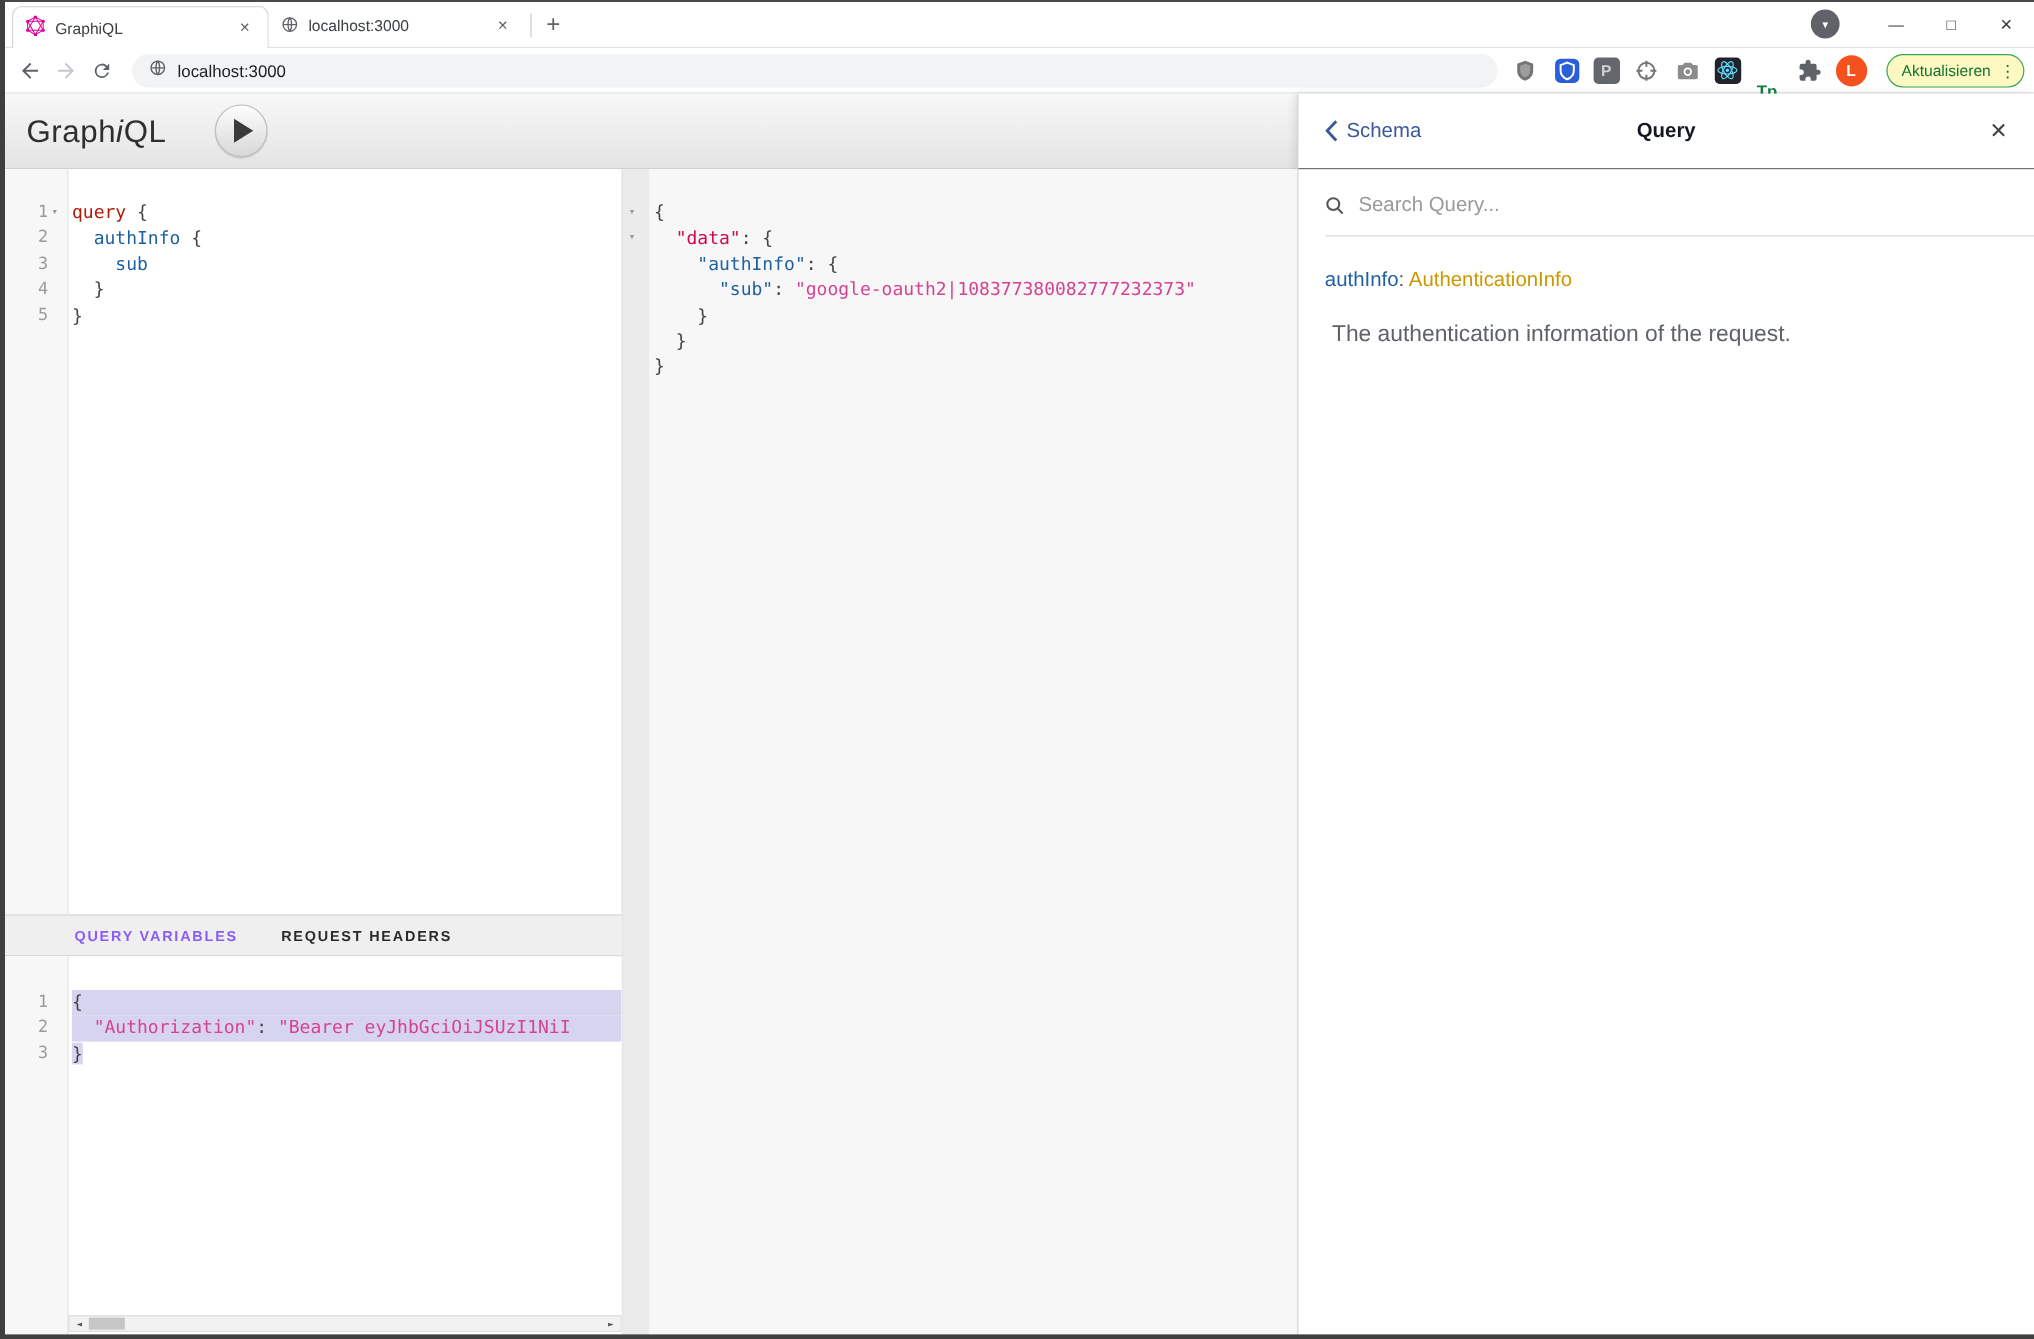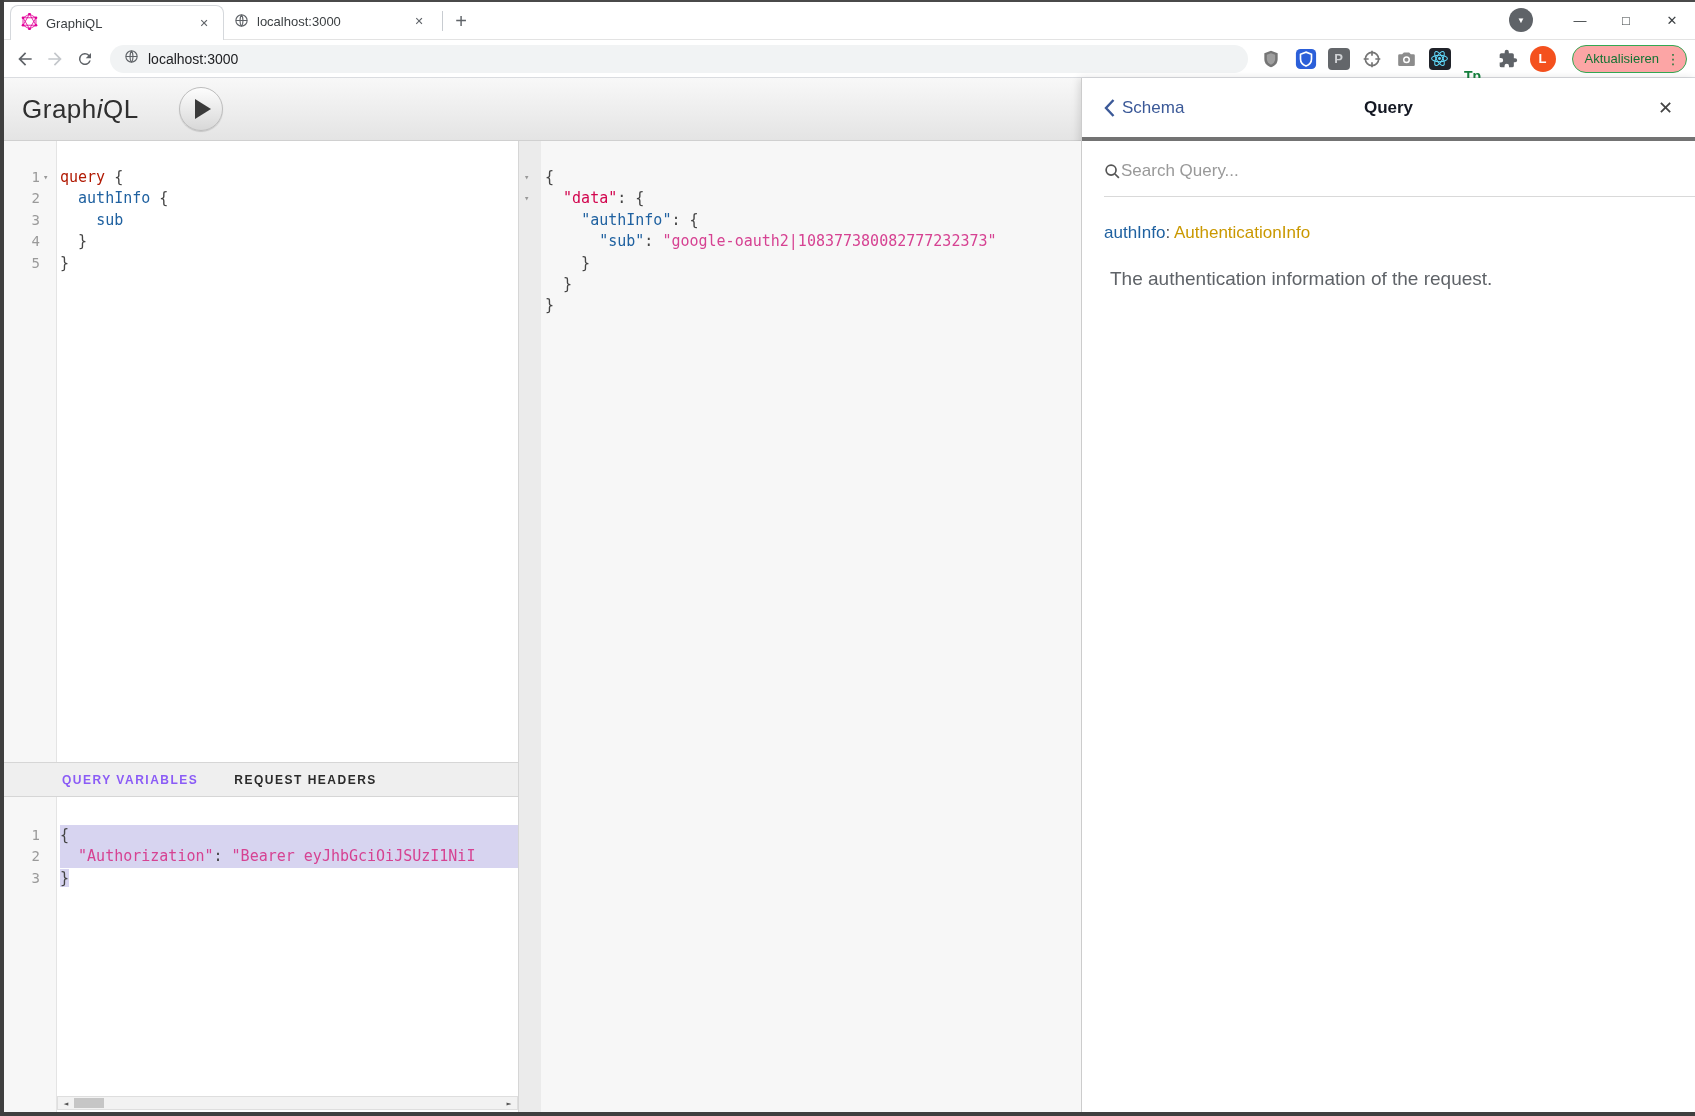--- a/index.html
+++ b/index.html
@@ -27,21 +27,21 @@
   .navbtn{width:30px;height:30px;display:flex;align-items:center;justify-content:center;border-radius:50%;}
   .addr{flex:1;height:28px;background:#f1f3f4;border-radius:14px;display:flex;align-items:center;padding:0 14px;margin:0 10px;gap:9px;}
   .addr-text{font-size:14px;color:#202124;}
   .exts{display:flex;align-items:center;gap:9px;margin-right:8px;}
   .ext{width:26px;height:26px;display:flex;align-items:center;justify-content:center;}
   .ext-square{width:22px;height:22px;border-radius:4px;display:flex;align-items:center;justify-content:center;}
   .ext-p{background:#63666a;color:#cfd1d4;font-weight:bold;font-size:13px;}
   .ext-react{background:#20232a;}
   .ext-tp{color:#15803d;font-weight:bold;font-size:14px;margin-top:35px;}
   .avatar{width:26px;height:26px;border-radius:50%;background:#f4511e;color:#fff;font-weight:bold;font-size:13px;display:flex;align-items:center;justify-content:center;}
-  .chip{height:28px;border:1px solid #34a853;border-radius:14px;color:#137333;font-size:13px;display:flex;align-items:center;padding:0 6px 0 12px;margin-left:8px;gap:7px;background:#fca5a5;}
+  .chip{height:28px;border:1px solid #34a853;border-radius:14px;color:#137333;font-size:13px;display:flex;align-items:center;padding:0 6px 0 12px;margin-left:8px;gap:7px;background:#fef9c3;}
   .chip-dots{font-size:14px;color:#137333;letter-spacing:0;}
 
   
   .app{display:flex;height:1038px;}
   .main{width:1081px;display:flex;flex-direction:column;}
   .gq-topbar{height:63px;background:linear-gradient(#f8f8f8,#e4e4e4);border-bottom:1px solid #d0d0d0;display:flex;align-items:center;}
   .gq-logo{font-size:26px;color:#2f2f2f;margin-left:22px;letter-spacing:.5px;}
   .gq-logo i{font-style:italic;}
   .exec-btn{width:44px;height:44px;border-radius:50%;border:1px solid #bdbdbd;background:linear-gradient(#fdfdfd,#d8d8d8);display:flex;align-items:center;justify-content:center;margin-left:40px;box-shadow:0 1px 1px rgba(0,0,0,.15);}
   .play-tri{width:0;height:0;border-left:16px solid #3a3a3a;border-top:10px solid transparent;border-bottom:10px solid transparent;margin-left:5px;}
@@ -83,25 +83,25 @@
   .hs-left{left:2px;} .hs-right{right:2px;}
   .hs-thumb{position:absolute;left:16px;top:1px;height:10px;width:30px;background:#c6c6c6;}
 
   .result-pane{flex:1;background:#f7f7f7;position:relative;overflow:hidden;padding-top:26px;font-family:"DejaVu Sans Mono",monospace;font-size:15px;}
   .result-pane::before{content:"";position:absolute;left:0;top:0;bottom:0;width:22px;background:#ebebeb;z-index:0;}
   .result-pane .cm-row{padding-left:26px;}
   .result-pane .cm-fold{position:absolute;left:5px;top:0;color:#999;font-size:9px;}
 
   
   .doc{width:614px;background:#fff;border-left:1px solid #ccc;box-shadow:-2px 0 8px rgba(0,0,0,.12);display:flex;flex-direction:column;}
-  .doc-header{height:63px;border-bottom:4px solid #737373;display:flex;align-items:center;padding:0 22px;position:relative;}
+  .doc-header{height:63px;border-bottom:1px solid #737373;display:flex;align-items:center;padding:0 22px;position:relative;}
   .doc-back{display:flex;align-items:center;gap:7px;color:#3B5998;font-size:17px;}
   .doc-title{position:absolute;left:0;right:0;text-align:center;font-weight:bold;font-size:17px;color:#141823;pointer-events:none;}
   .doc-close{margin-left:auto;font-size:18px;color:#444;z-index:2;}
-  .doc-search{margin-left:22px;padding:20px 0 15px;border-bottom:1px solid #d9d9d9;display:flex;align-items:center;}
+  .doc-search{margin-left:22px;padding:20px 0 15px;border-bottom:1px solid #d9d9d9;display:flex;align-items:center;gap:11px;}
   .doc-search input{border:none;outline:none;font-size:17px;color:#333;flex:1;font-family:"Liberation Sans",sans-serif;background:transparent;}
   .doc-search input::placeholder{color:#999;}
   .doc-nodesc{margin:27px 0 0 22px;font-size:17px;color:#333;}
   .doc-fields{margin:46px 0 0 22px;padding-bottom:15px;border-bottom:1px solid #d9d9d9;font-size:13px;font-weight:bold;letter-spacing:2px;color:#777;}
   .doc-field{margin:26px 0 0 22px;font-size:17px;}
   .fld-name{color:#1F61A0;}
   .fld-colon{color:#555;}
   .fld-type{color:#CA9800;}
   .doc-desc{margin:25px 0 0 28px;font-size:19px;color:#5f6368;}
 </style>

